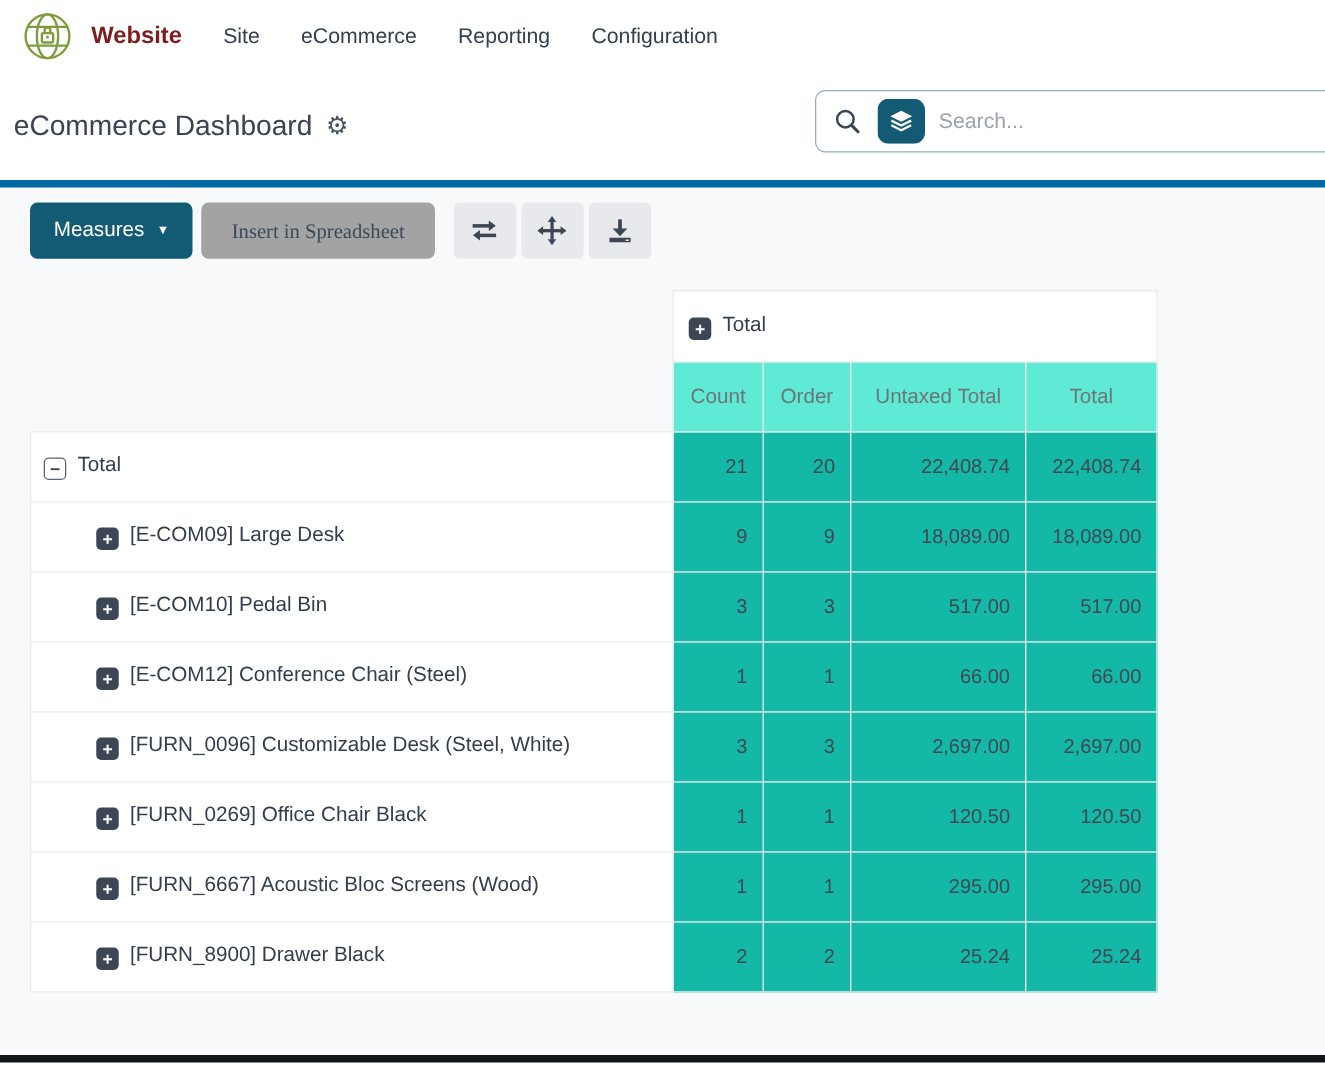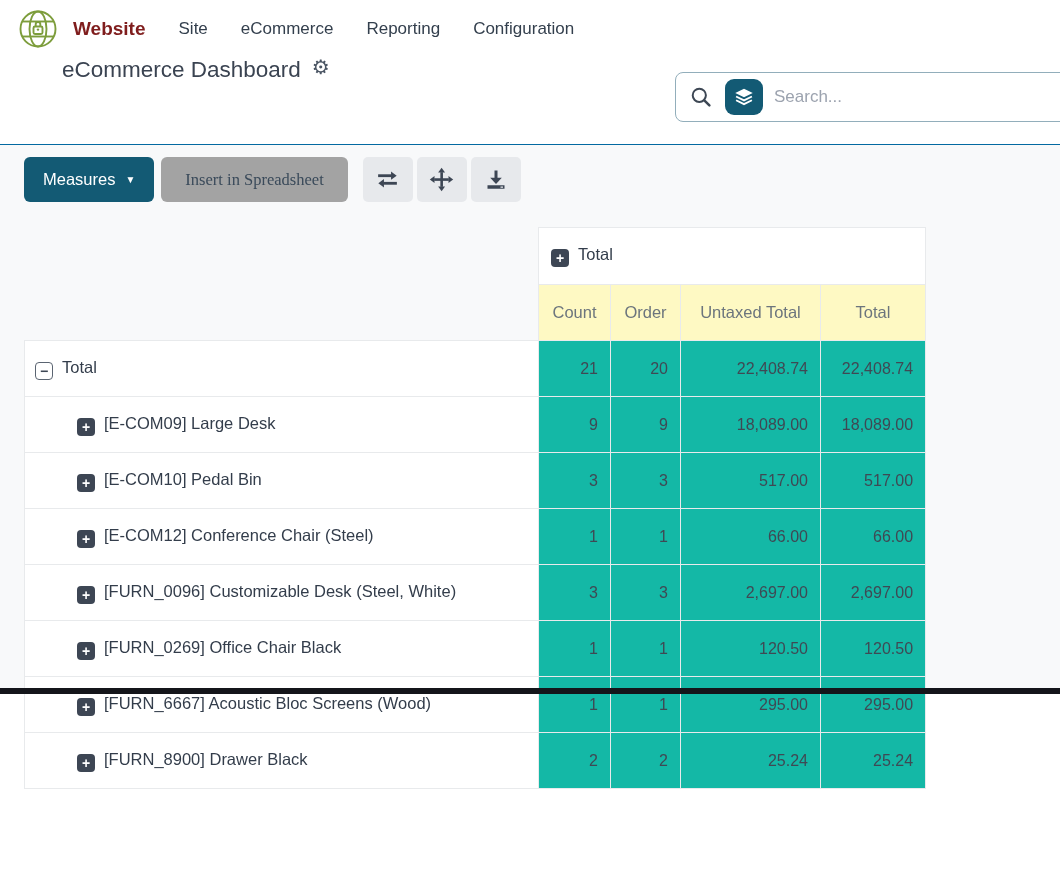--- a/index.html
+++ b/index.html
@@ -8,54 +8,54 @@
   .page { position:relative; width:1060px; height:873px; background:#fff; overflow:hidden; }
 
   
   .topbar { height:57px; display:flex; align-items:center; padding-left:16px; background:#fff; }
   .logo { width:44px; height:44px; flex:0 0 auto; }
   .brand { margin-left:13px; font-size:19px; font-weight:700; color:#7f1d1d; }
   .nav-items { display:flex; list-style:none; }
   .nav-items li { margin-left:33px; font-size:17px; color:#333f4d; cursor:pointer; }
 
   
-  .titlebar { position:relative; height:87px; display:flex; padding-left:39px; background:#fff;margin-left:23px; }
+  .titlebar { position:relative; height:87px; display:flex; align-items:center; padding-left:11px; background:#fff; }
   .page-title { font-size:22.5px; color:#3a4351; }
   .gear { margin-left:11px; font-size:20px; color:#4a5563; line-height:1; }
 
   
   .searchbox { position:absolute; left:652px; top:15px; width:430px; height:50px; background:#fff;
     border:1px solid #92aebb; border-radius:8px; display:flex; align-items:center; padding-left:14px; }
   .facet { display:flex; align-items:stretch; height:36px; margin-left:13px; border-radius:9px; overflow:hidden; flex:0 0 auto; }
   .facet-icon { width:38px; background:#135a74; display:flex; align-items:center; justify-content:center; }
   .facet-body { background:#e9ecef; display:flex; align-items:center; padding:0 13px; gap:11px; }
   .facet-label { font-size:16.5px; color:#374151; }
   .facet-x { font-size:20px; font-weight:700; color:#3c4652; line-height:1; cursor:pointer; }
   .search-input { border:none; outline:none; margin-left:11px; font-size:17px; color:#333; width:170px;
     font-family:"Liberation Sans", sans-serif; background:transparent; }
   .search-input::placeholder { color:#9ca3af; }
 
   
-  .content { height:544px; background:#f8f9fa; border-top:1px solid #0369a1; padding:12px 0 0 24px; }
+  .content { height:700px; background:#f8f9fa; border-top:6px solid #0369a1; padding:12px 0 0 24px; }
   .toolbar { display:flex; align-items:center; }
   .btn { height:45px; border:none; border-radius:6px; font-family:"Liberation Sans", sans-serif;
     font-size:16.5px; cursor:pointer; display:flex; align-items:center; justify-content:center; }
   .btn-primary { background:#135a74; color:#fff; padding:0 19px; gap:10px; }
   .btn-primary .caret { font-size:10px; line-height:1; }
   .btn-secondary { background:#a3a3a3; color:#3a4a5a; padding:0 24px; margin-left:7px;font-family:Liberation Serif, serif; }
   .icon-group { display:flex; margin-left:15px; gap:4px; }
   .icon-btn { width:50px; height:45px; background:#e7e9ec; border:none; border-radius:5px; cursor:pointer;
     display:flex; align-items:center; justify-content:center; }
 
   
   table.pivot { border-collapse:collapse; margin-top:25px; table-layout:fixed; width:901px; background:transparent; }
   .pivot th, .pivot td { border:1px solid #e8eaec; font-weight:400; }
   .pivot th.void { border:none; background:#f8f9fa; }
   .pivot th.group-head { background:#fff; text-align:left; padding-left:12px; height:57px; font-size:16.5px; color:#333d4b; cursor:pointer; }
-  .pivot th.measure { background:#fef9c3; height:56px; text-align:center; color:#6c757d; font-size:16.5px; cursor:pointer; }
+  .pivot th.measure { background:#5eead4; height:56px; text-align:center; color:#6c757d; font-size:16.5px; cursor:pointer; }
   .pivot tbody th { background:#fff; text-align:left; height:56px; font-size:16.5px; color:#333d4b; cursor:pointer; }
   .pivot td.val { background:#14b8a6; text-align:right; padding-right:12px; font-size:16px; color:#3f4954; cursor:pointer; }
   .pm { display:inline-flex; width:18px; height:18px; border-radius:4px; align-items:center; justify-content:center;
     margin-right:9px; font-size:14px; font-weight:700; vertical-align:-3px; }
   .pm.solid { background:#3d4654; color:#fff; }
   .pm.open { background:#fff; border:1.5px solid #5a6471; color:#3d4654; }
 
   .bottom-strip { height:6px; background:#14151a; }
 </style>
 </head>

